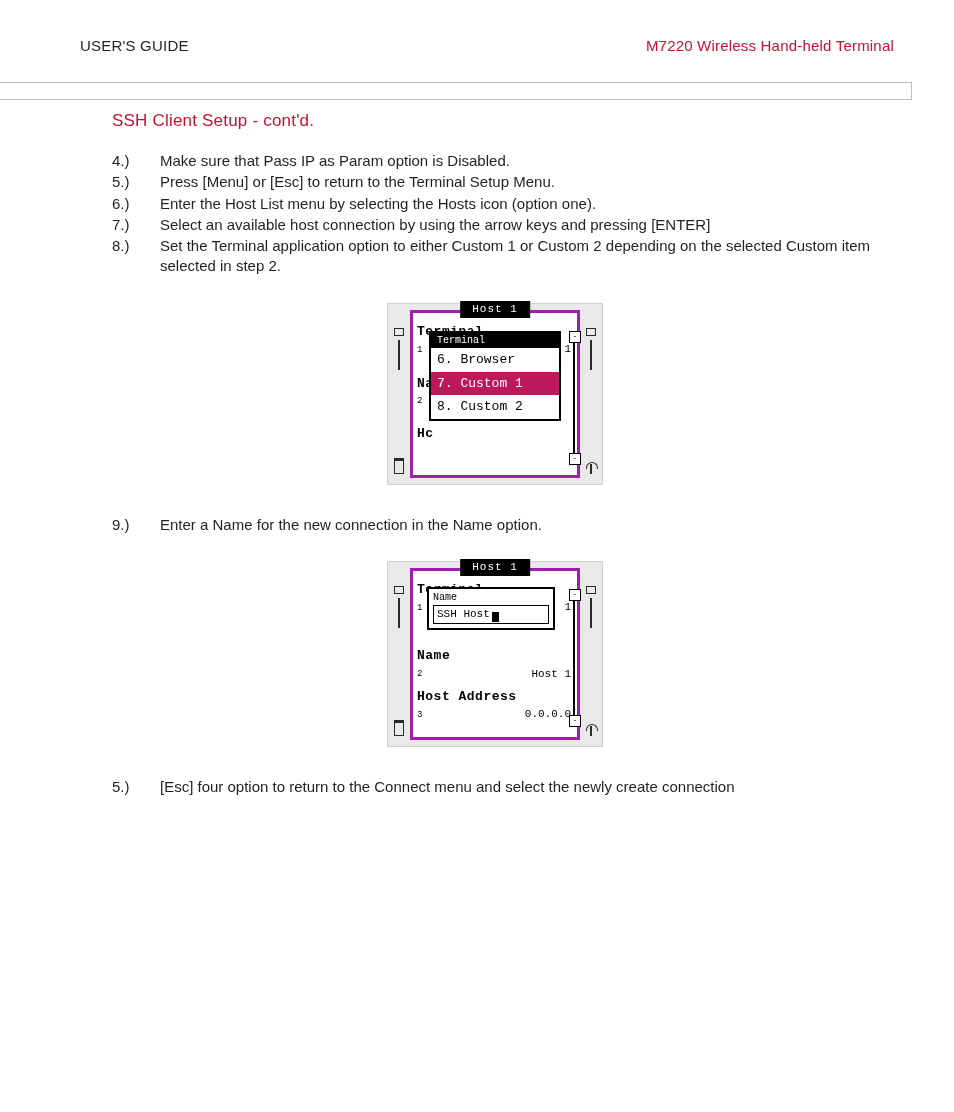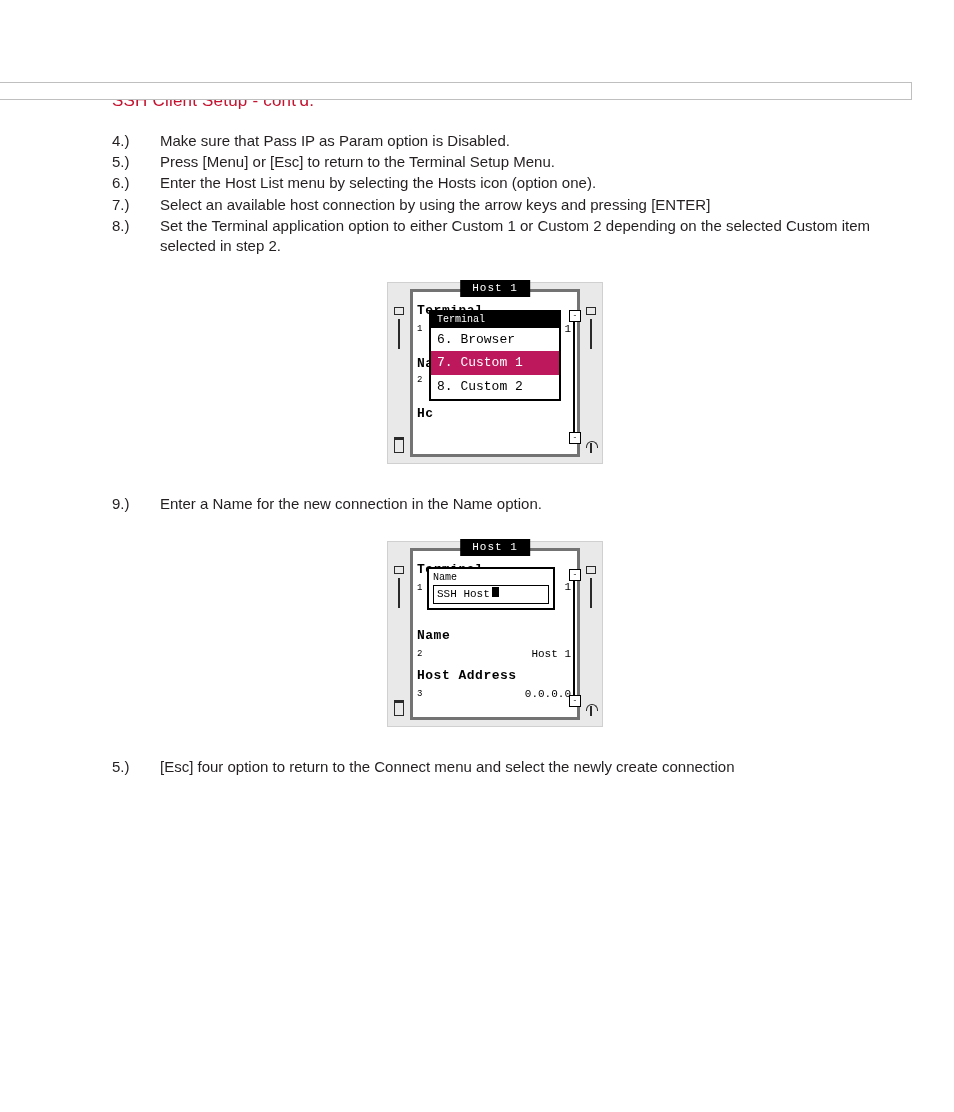--- a/index.html
+++ b/index.html
@@ -30,21 +30,21 @@
   }
   .sidebar{width:10px;display:flex;flex-direction:column;justify-content:space-between;align-items:center;padding:18px 0 4px 0;}
   .sb-top,.sb-bot{display:flex;flex-direction:column;align-items:center;gap:4px;}
   .sb-line{width:2px;height:30px;background:#2a2a2a;}
   .sb-dash{width:8px;height:6px;border:1px solid #2a2a2a;}
   .sb-batt{width:8px;height:12px;border:1px solid #2a2a2a;border-top-width:3px;}
   .sb-sig{position:relative;width:10px;height:12px;}
   .sb-sig:before{content:"";position:absolute;left:4px;bottom:0;width:2px;height:10px;background:#2a2a2a;}
   .sb-sig:after{content:"";position:absolute;left:0;top:0;width:10px;height:6px;border:1px solid #2a2a2a;border-bottom:none;border-radius:6px 6px 0 0;}
   .lcd{
-    width:170px;background:#fff;border:3px solid #737373;position:relative;padding:6px 4px 8px 4px;box-sizing:border-box;
+    width:170px;background:#fff;border:3px solid #a21caf;position:relative;padding:6px 4px 8px 4px;box-sizing:border-box;
   }
   .tab{
     position:absolute;top:-12px;left:50%;transform:translateX(-50%);
     background:#000;color:#fff;padding:1px 12px;font-size:11px;letter-spacing:1px;
   }
   .field-title{font-weight:bold;font-size:13px;letter-spacing:.5px;margin-top:4px;}
   .field-row{display:flex;align-items:center;justify-content:space-between;margin:2px 0;}
   .field-row .n{font-size:9px;width:8px;}
   .field-row .v{font-size:11px;flex:1;text-align:right;padding-right:2px;}
   .popup{
@@ -55,31 +55,35 @@
   .p1 .opt{padding:3px 6px;font-size:13px;}
   .p1 .opt.sel{background:#be185d;color:#fff;}
   .scroll{position:absolute;right:-2px;top:18px;bottom:10px;width:10px;}
   .scroll .btn{width:10px;height:10px;border:1px solid #000;background:#fff;font-size:8px;line-height:8px;text-align:center;}
   .scroll .track{position:absolute;top:12px;bottom:12px;left:4px;width:2px;background:#000;}
   .scroll .bot{position:absolute;bottom:0;}
 
   
   .p2{left:14px;top:16px;width:120px;padding:2px;}
   .p2 .lab{font-size:10px;padding:0 2px;}
-  .p2 .inp{border:1px solid #000;margin:1px 2px 2px 2px;padding:1px 3px;font-size:11px;display:flex;align-items:flex-start;gap:2px;}
+  .p2 .inp{border:1px solid #000;margin:1px 2px 2px 2px;padding:1px 3px;font-size:11px;display:flex;align-items:flex-end;gap:2px;}
   .cursor{display:inline-block;width:7px;height:10px;background:#000;}
 
   .footer{position:absolute;left:60px;right:60px;bottom:36px;}
   .footer hr{border:none;border-top:1px solid #7d7d7d;margin:0 0 6px 0;}
   .footer .pn{text-align:center;font-size:11px;color:#231f20;letter-spacing:.5px;}
 </style>
 </head>
 <body>
 
 <div class="page">
+  <div class="hdr">
+    <span class="hdr-left">USER'S GUIDE</span>
+    <span class="hdr-right">M7220 Wireless Hand-held Terminal</span>
+  </div>
   <div class="hdr-rule"></div>
 
   <div class="content">
     <h2 class="section">SSH Client Setup - cont'd.</h2>
 
     <ol class="steps">
       <li>
           <span class="num">4.)</span>
           <span class="txt">Make sure that Pass IP as Param option is Disabled.</span>
         </li>

